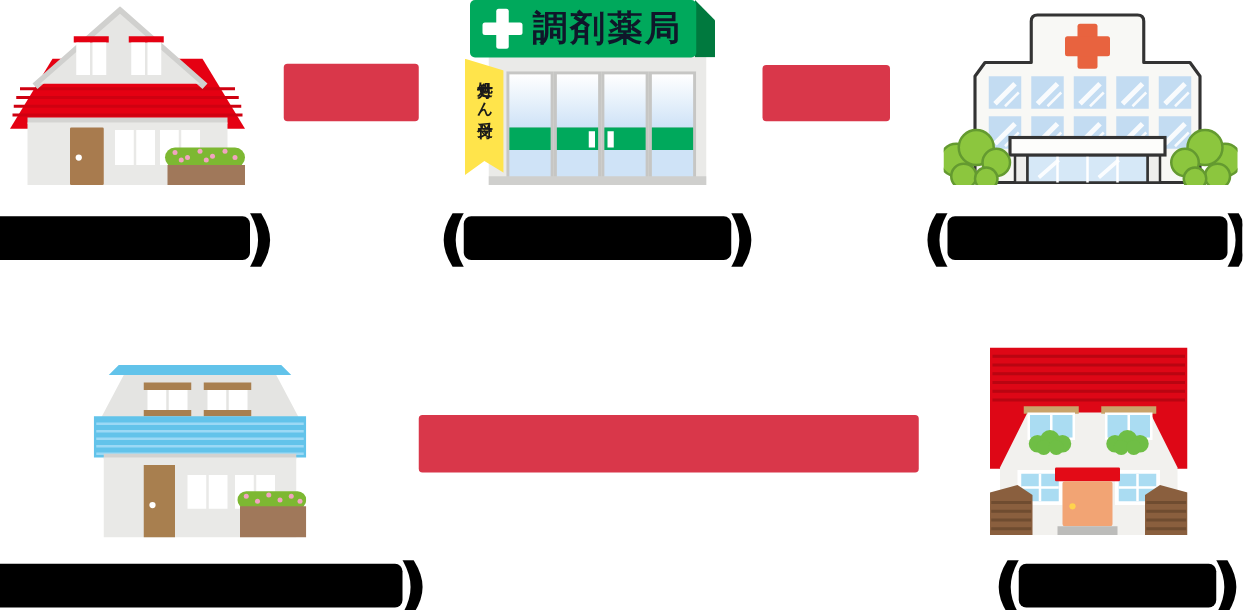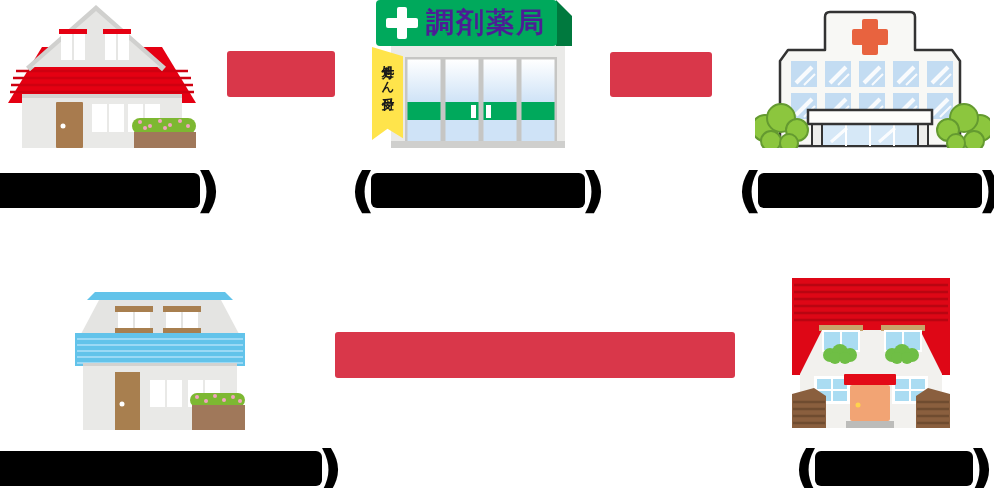--- a/index.html
+++ b/index.html
@@ -15,21 +15,21 @@
   .ph-sign{left:376px;top:0;width:181px;height:46px;background:#00a95c;border-radius:4px;
            display:flex;align-items:center;padding-left:10px;box-sizing:border-box;}
   .ph-fold{left:556px;top:0;width:16px;height:46px;background:#00793e;
            clip-path:polygon(0 0,100% 35%,100% 100%,0 100%);}
   .ph-facade{left:391px;top:44px;width:174px;height:104px;background:#eaeae8;}
   .ph-base{left:391px;top:141px;width:174px;height:7px;background:#cfcfcd;}
   .cross{position:relative;width:32px;height:32px;flex:0 0 32px;}
   .cross::before,.cross::after{content:"";position:absolute;background:#fff;border-radius:2px;}
   .cross::before{left:11px;top:0;width:10px;height:32px;}
   .cross::after{left:0;top:11px;width:32px;height:10px;}
-  .ph-sign-text{color:#4c1d95;font-weight:700;font-size:28px;letter-spacing:2px;margin-left:8px;white-space:nowrap;}
+  .ph-sign-text{color:#0f172a;font-weight:700;font-size:28px;letter-spacing:2px;margin-left:8px;white-space:nowrap;}
   .banner{left:372px;top:47px;width:31px;height:93px;background:#ffe44b;
           clip-path:polygon(0 0,100% 10%,100% 98%,50% 88%,0 100%);
           display:flex;justify-content:center;}
   .banner-text{writing-mode:vertical-rl;text-orientation:upright;font-size:12.5px;font-weight:700;
                color:#1a1a1a;margin-top:8px;letter-spacing:1px;}
   
   .label{position:absolute;display:flex;align-items:center;height:48px;color:#000;}
   .paren{font-size:46px;font-weight:700;line-height:1;-webkit-text-stroke:2px #000;margin:0 -2px;}
   .redact{height:35px;background:#000;border-radius:6px;}
   #lab1{left:0;top:166px;}   #lab1 .redact{width:200px;border-top-left-radius:0;border-bottom-left-radius:0;}

